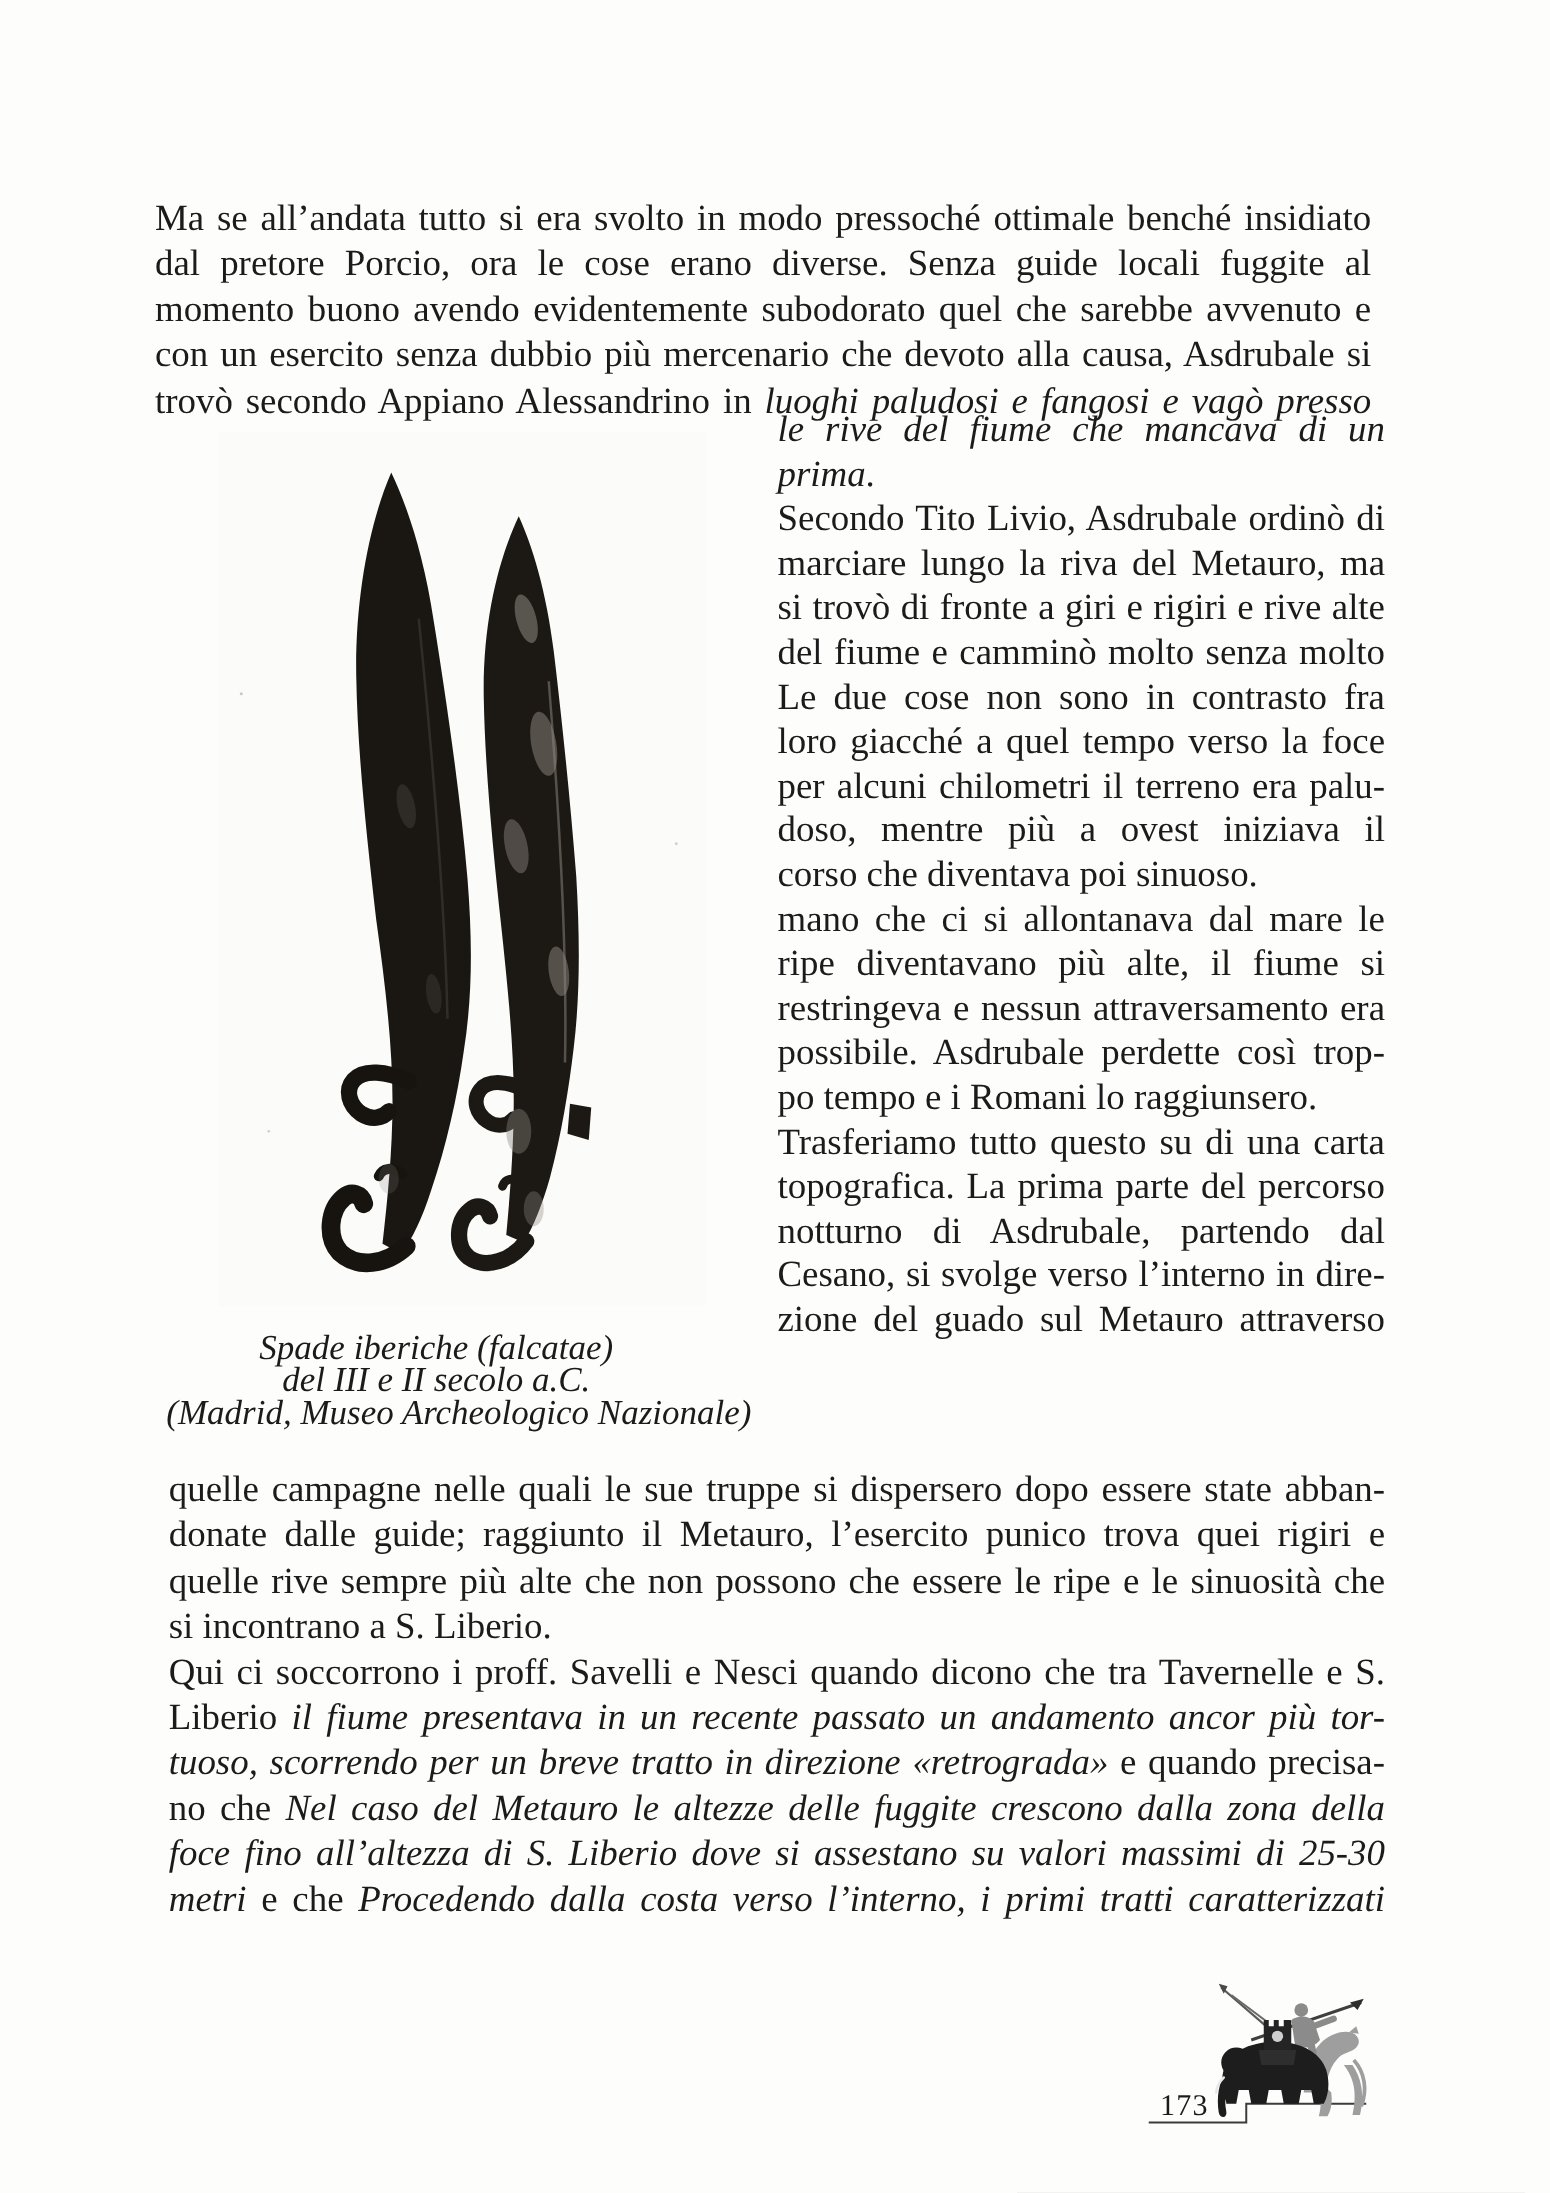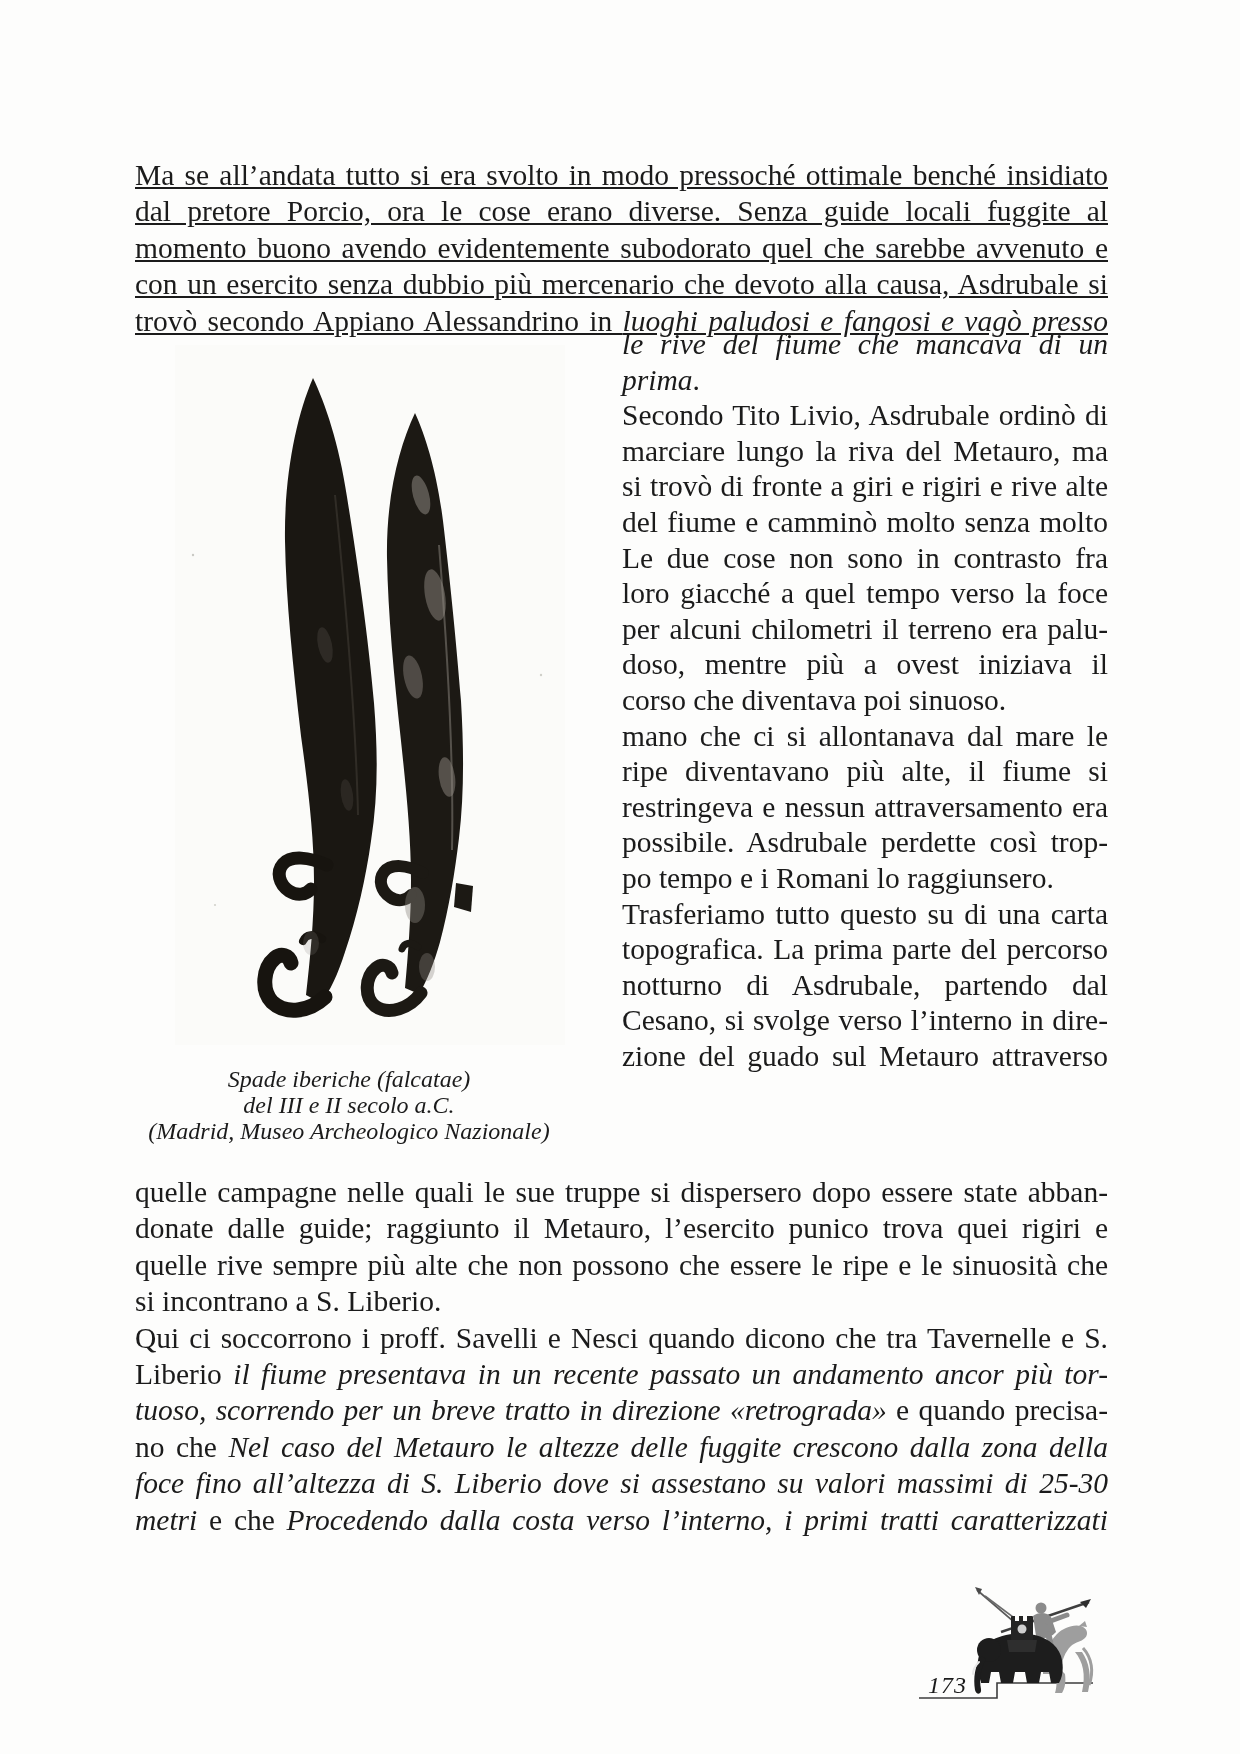--- a/index.html
+++ b/index.html
@@ -8,29 +8,29 @@
     width:1240px;height:1754px;
     background:#fdfdfc;
     font-family:"Liberation Serif","DejaVu Serif",serif;
     color:#1b1b1b;
     overflow:hidden;
   }
   .tblock{position:absolute;font-size:29.5px;}
   .ln{white-space:nowrap;text-align:justify;text-align-last:justify;}
   .ln.nj{text-align-last:left;}
   .it{font-style:italic;}
-  #top-block{left:135px;top:157px;width:973px;line-height:36.4px;text-decoration:underline;}
+  #top-block{left:124px;top:157px;width:973px;line-height:36.4px;}
   #right-column{left:622px;top:327px;width:486px;line-height:35.6px;}
   #bottom-block{left:135px;top:1174px;width:973px;line-height:36.4px;}
   #figure{position:absolute;left:175px;top:345px;width:390px;height:700px;margin:0;}
   #figure svg{display:block;width:390px;height:700px;}
-  #caption{left:133px;top:1066px;width:432px;font-size:24px;line-height:26px;font-style:italic;}
+  #caption{left:133px;top:1066px;width:432px;font-size:28px;line-height:26px;font-style:italic;}
   #caption .ln{text-align:center;text-align-last:center;white-space:nowrap;}
   #page-footer{position:absolute;left:0;top:0;width:1240px;height:1754px;pointer-events:none;}
-  #page-number{position:absolute;left:928px;top:1672px;font-size:24px;letter-spacing:1px;font-style:italic;}
+  #page-number{position:absolute;left:928px;top:1672px;font-size:24px;letter-spacing:1px;}
   #vignette{position:absolute;left:915px;top:1582px;width:200px;height:125px;}
 </style>
 </head>
 <body>
 
 <div class="page">
 
   <section class="tblock" id="top-block">
       <div class="ln"><span>Ma se all’andata tutto si era svolto in modo pressoché ottimale benché insidiato</span></div>
       <div class="ln"><span>dal pretore Porcio, ora le cose erano diverse. Senza guide locali fuggite al</span></div>

